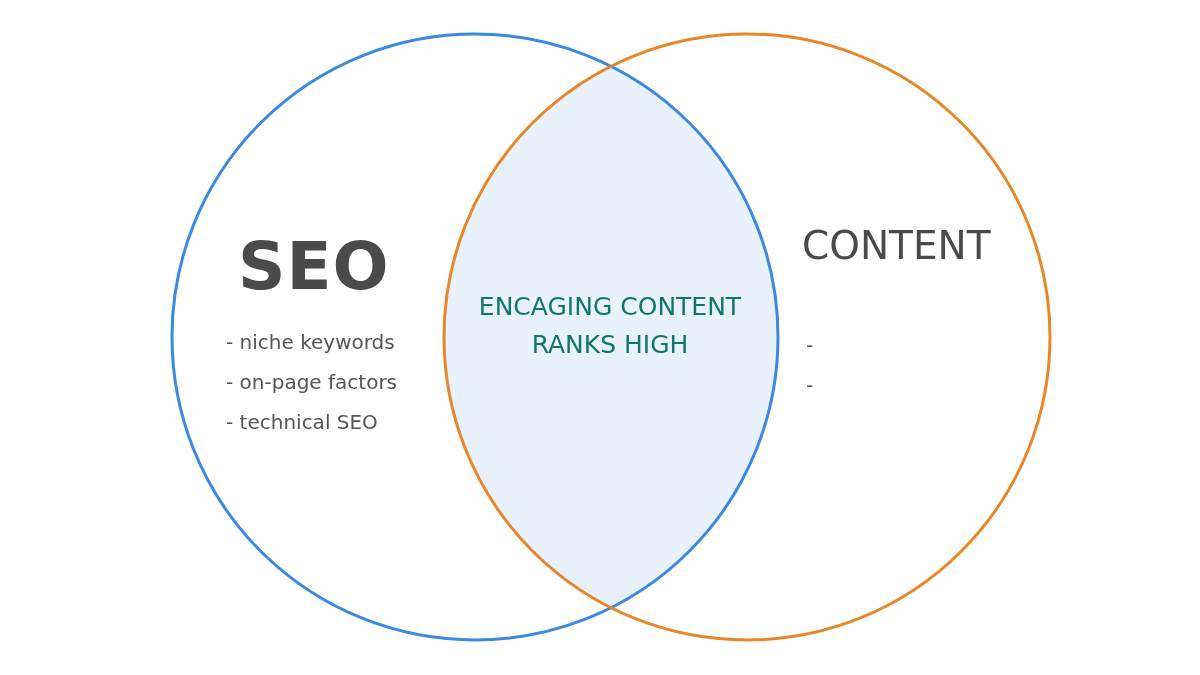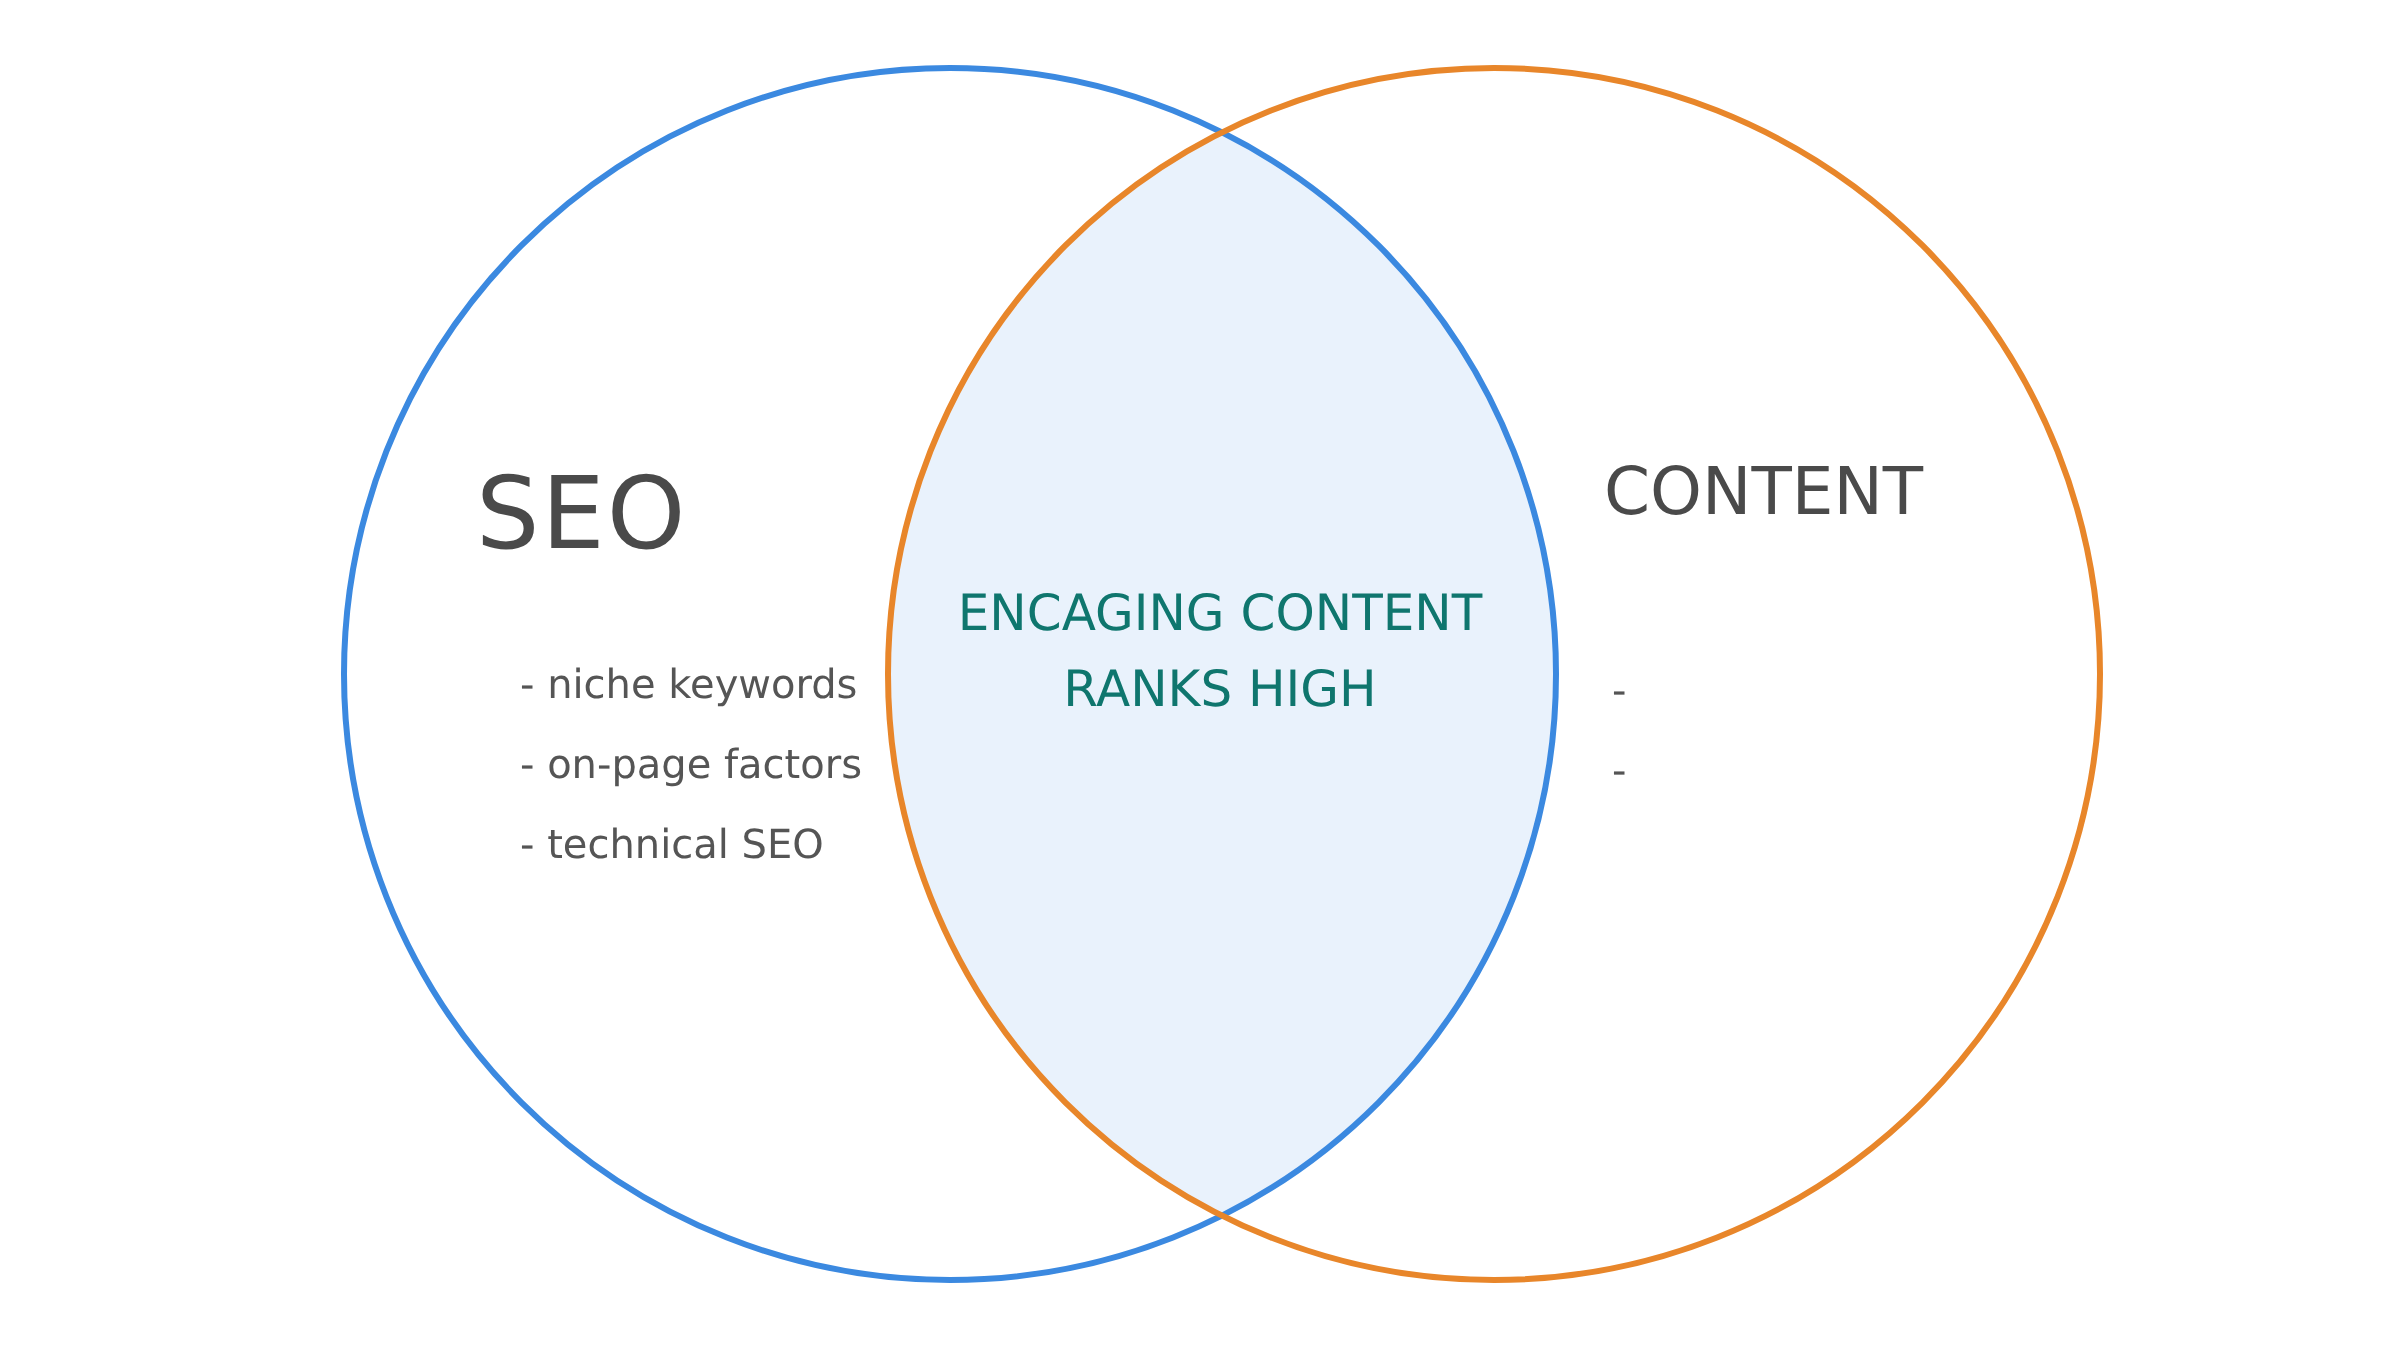--- a/index.html
+++ b/index.html
@@ -1,23 +1,23 @@
 <!DOCTYPE html>
 <html><head>
 <meta charset="utf-8">
 <style>
   html,body{margin:0;padding:0;background:#ffffff;}
   body{width:1200px;height:675px;position:relative;overflow:hidden;font-family:"DejaVu Sans","Liberation Sans",sans-serif;color:#444;}
   svg.venn{position:absolute;left:0;top:0;}
   .t{position:absolute;white-space:nowrap;color:#4a4a4a;}
-  .seo-title{left:238px;top:228px;font-size:50px;font-weight:400;letter-spacing:1px;}
+  .seo-title{left:238px;top:228px;font-size:66px;font-weight:700;letter-spacing:1px;}
   .list{position:absolute;list-style:none;margin:0;padding:0;font-size:20px;color:#555;}
   .list li{line-height:40px;}
-  .seo-list{left:226px;top:322px;margin-left:34px;}
-  .cm-title{left:802px;top:222px;font-size:33px;line-height:48px;color:#4a4a4a;}
+  .seo-list{left:226px;top:322px;}
+  .cm-title{left:802px;top:222px;font-size:39px;line-height:48px;color:#4a4a4a;}
   .cm-list{left:806px;top:331px;line-height:28px;}
   .cm-list li{line-height:28px;margin-bottom:12px;display:flex;}
   .cm-list .dash{width:22px;flex:none;}
   .center{position:absolute;left:450px;top:288px;width:320px;text-align:center;font-size:25px;line-height:38px;color:#0f766e;}
 </style>
 </head>
 <body>
 
 <svg class="venn" width="1200" height="675">
   <defs>

